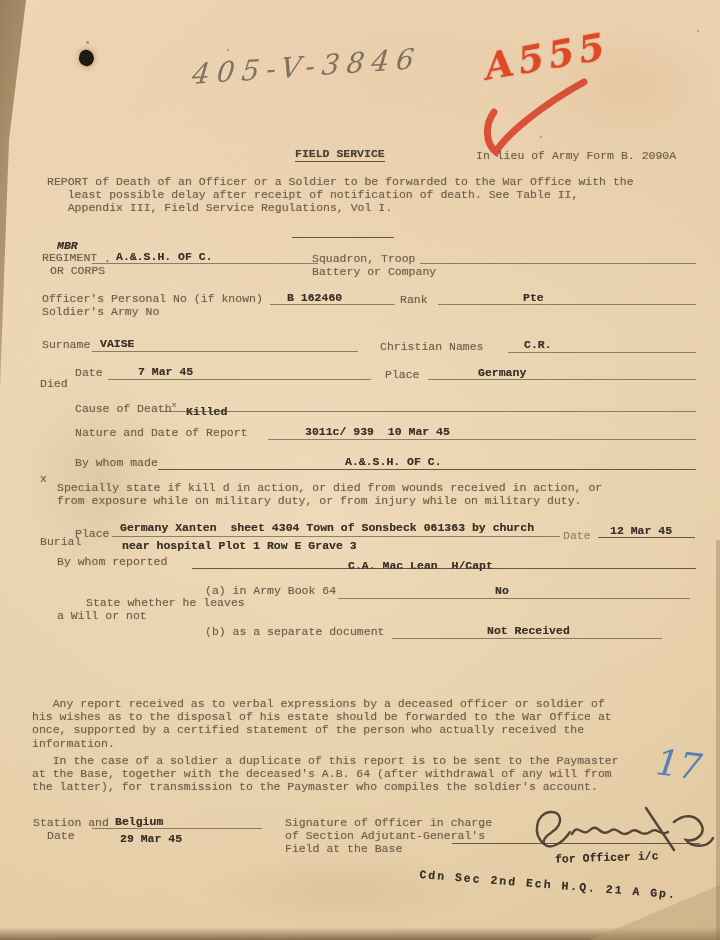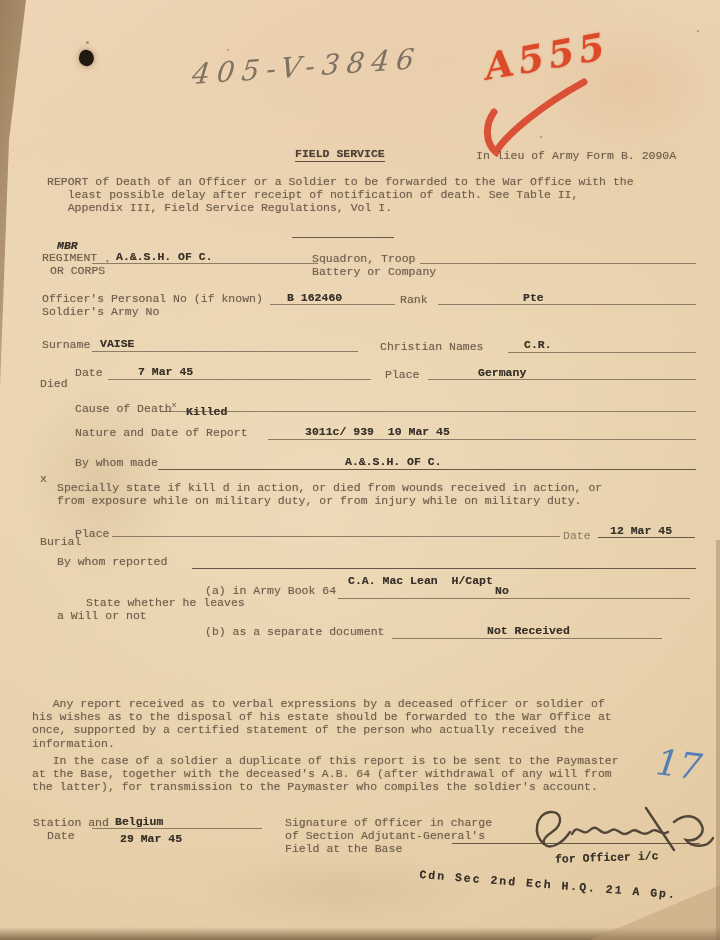--- a/index.html
+++ b/index.html
@@ -96,27 +96,29 @@
   <div class="u" style="left:268px;top:439px;width:428px;"></div>
   <span class="t" style="left:75px;top:456px;">By whom made</span>
   <span class="t b" style="left:345px;top:455px;">A.&amp;.S.H. OF C.</span>
   <div class="u dk" style="left:158px;top:469px;width:538px;"></div>
 
   <span class="t" style="left:40px;top:472px;">x</span>
   <span class="t pre" style="left:57px;top:481px;">Specially state if kill d in action, or died from wounds received in action, or
 from exposure while on military duty, or from injury while on military duty.</span>
 
   <span class="t" style="left:75px;top:527px;">Place</span>
+  <span class="t b" style="left:120px;top:521px;">Germany Xanten  sheet 4304 Town of Sonsbeck 061363 by church</span>
   <span class="t" style="left:563px;top:529px;opacity:.7;">Date</span>
   <span class="t b" style="left:610px;top:524px;">12 Mar 45</span>
   <div class="u" style="left:112px;top:536px;width:448px;"></div>
   <div class="u dk" style="left:598px;top:537px;width:97px;"></div>
   <span class="t" style="left:40px;top:535px;">Burial</span>
+  <span class="t b" style="left:122px;top:539px;">near hospital Plot 1 Row E Grave 3</span>
   <span class="t" style="left:57px;top:555px;">By whom reported</span>
-  <span class="t b" style="left:348px;top:574px;">C.A. Mac Lean  H/Capt</span>
+  <span class="t b" style="left:348px;top:559px;">C.A. Mac Lean  H/Capt</span>
   <div class="u dk" style="left:192px;top:568px;width:504px;"></div>
 
   <span class="t" style="left:205px;top:584px;">(a) in Army Book 64</span>
   <span class="t b" style="left:495px;top:584px;">No</span>
   <div class="u" style="left:338px;top:598px;width:352px;"></div>
   <span class="t" style="left:40px;top:596px;margin-left:46px;">State whether he leaves</span>
   <span class="t" style="left:57px;top:609px;">a Will or not</span>
   <span class="t" style="left:205px;top:625px;">(b) as a separate document</span>
   <span class="t b" style="left:487px;top:624px;">Not Received</span>
   <div class="u" style="left:392px;top:638px;width:270px;"></div>

